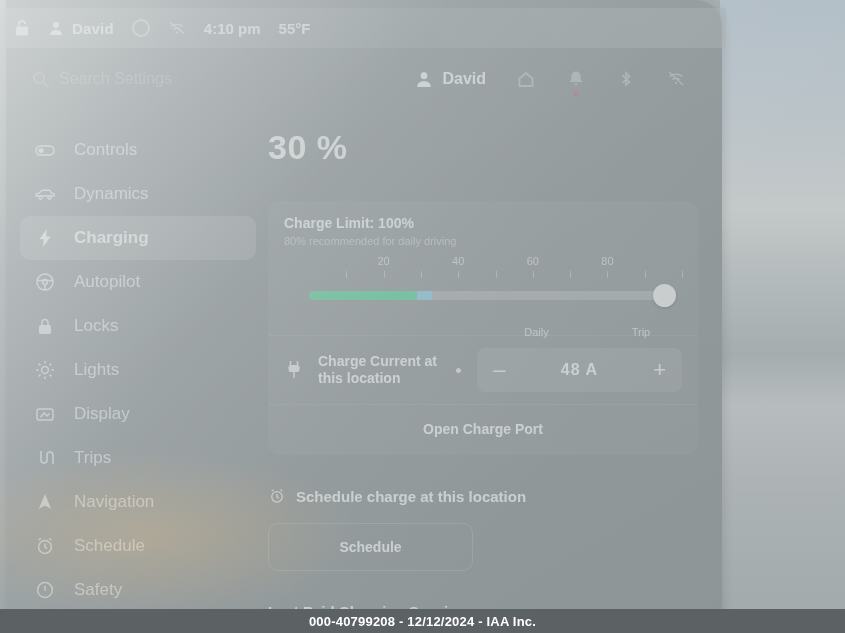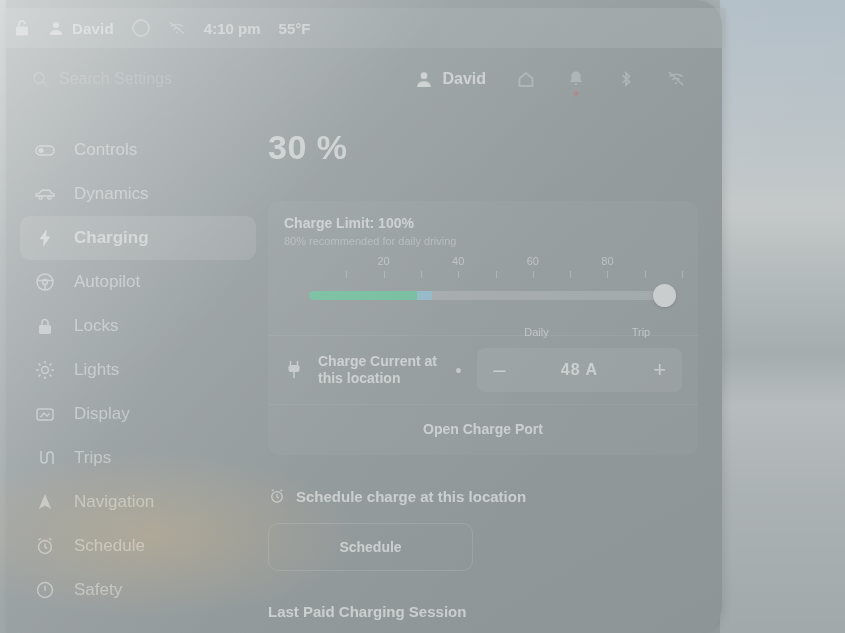--- a/index.html
+++ b/index.html
@@ -506,13 +506,16 @@
 
       </main>
 
     </div>
   </div>
 
   <div class="veil"></div>
   <div class="glare-a"></div>
   <div class="glare-b"></div>
 
+  <div class="watermark">
+    <span>000-40799208 - 12/12/2024 - IAA Inc.</span>
+  </div>
 </div>
 
 </body></html>

